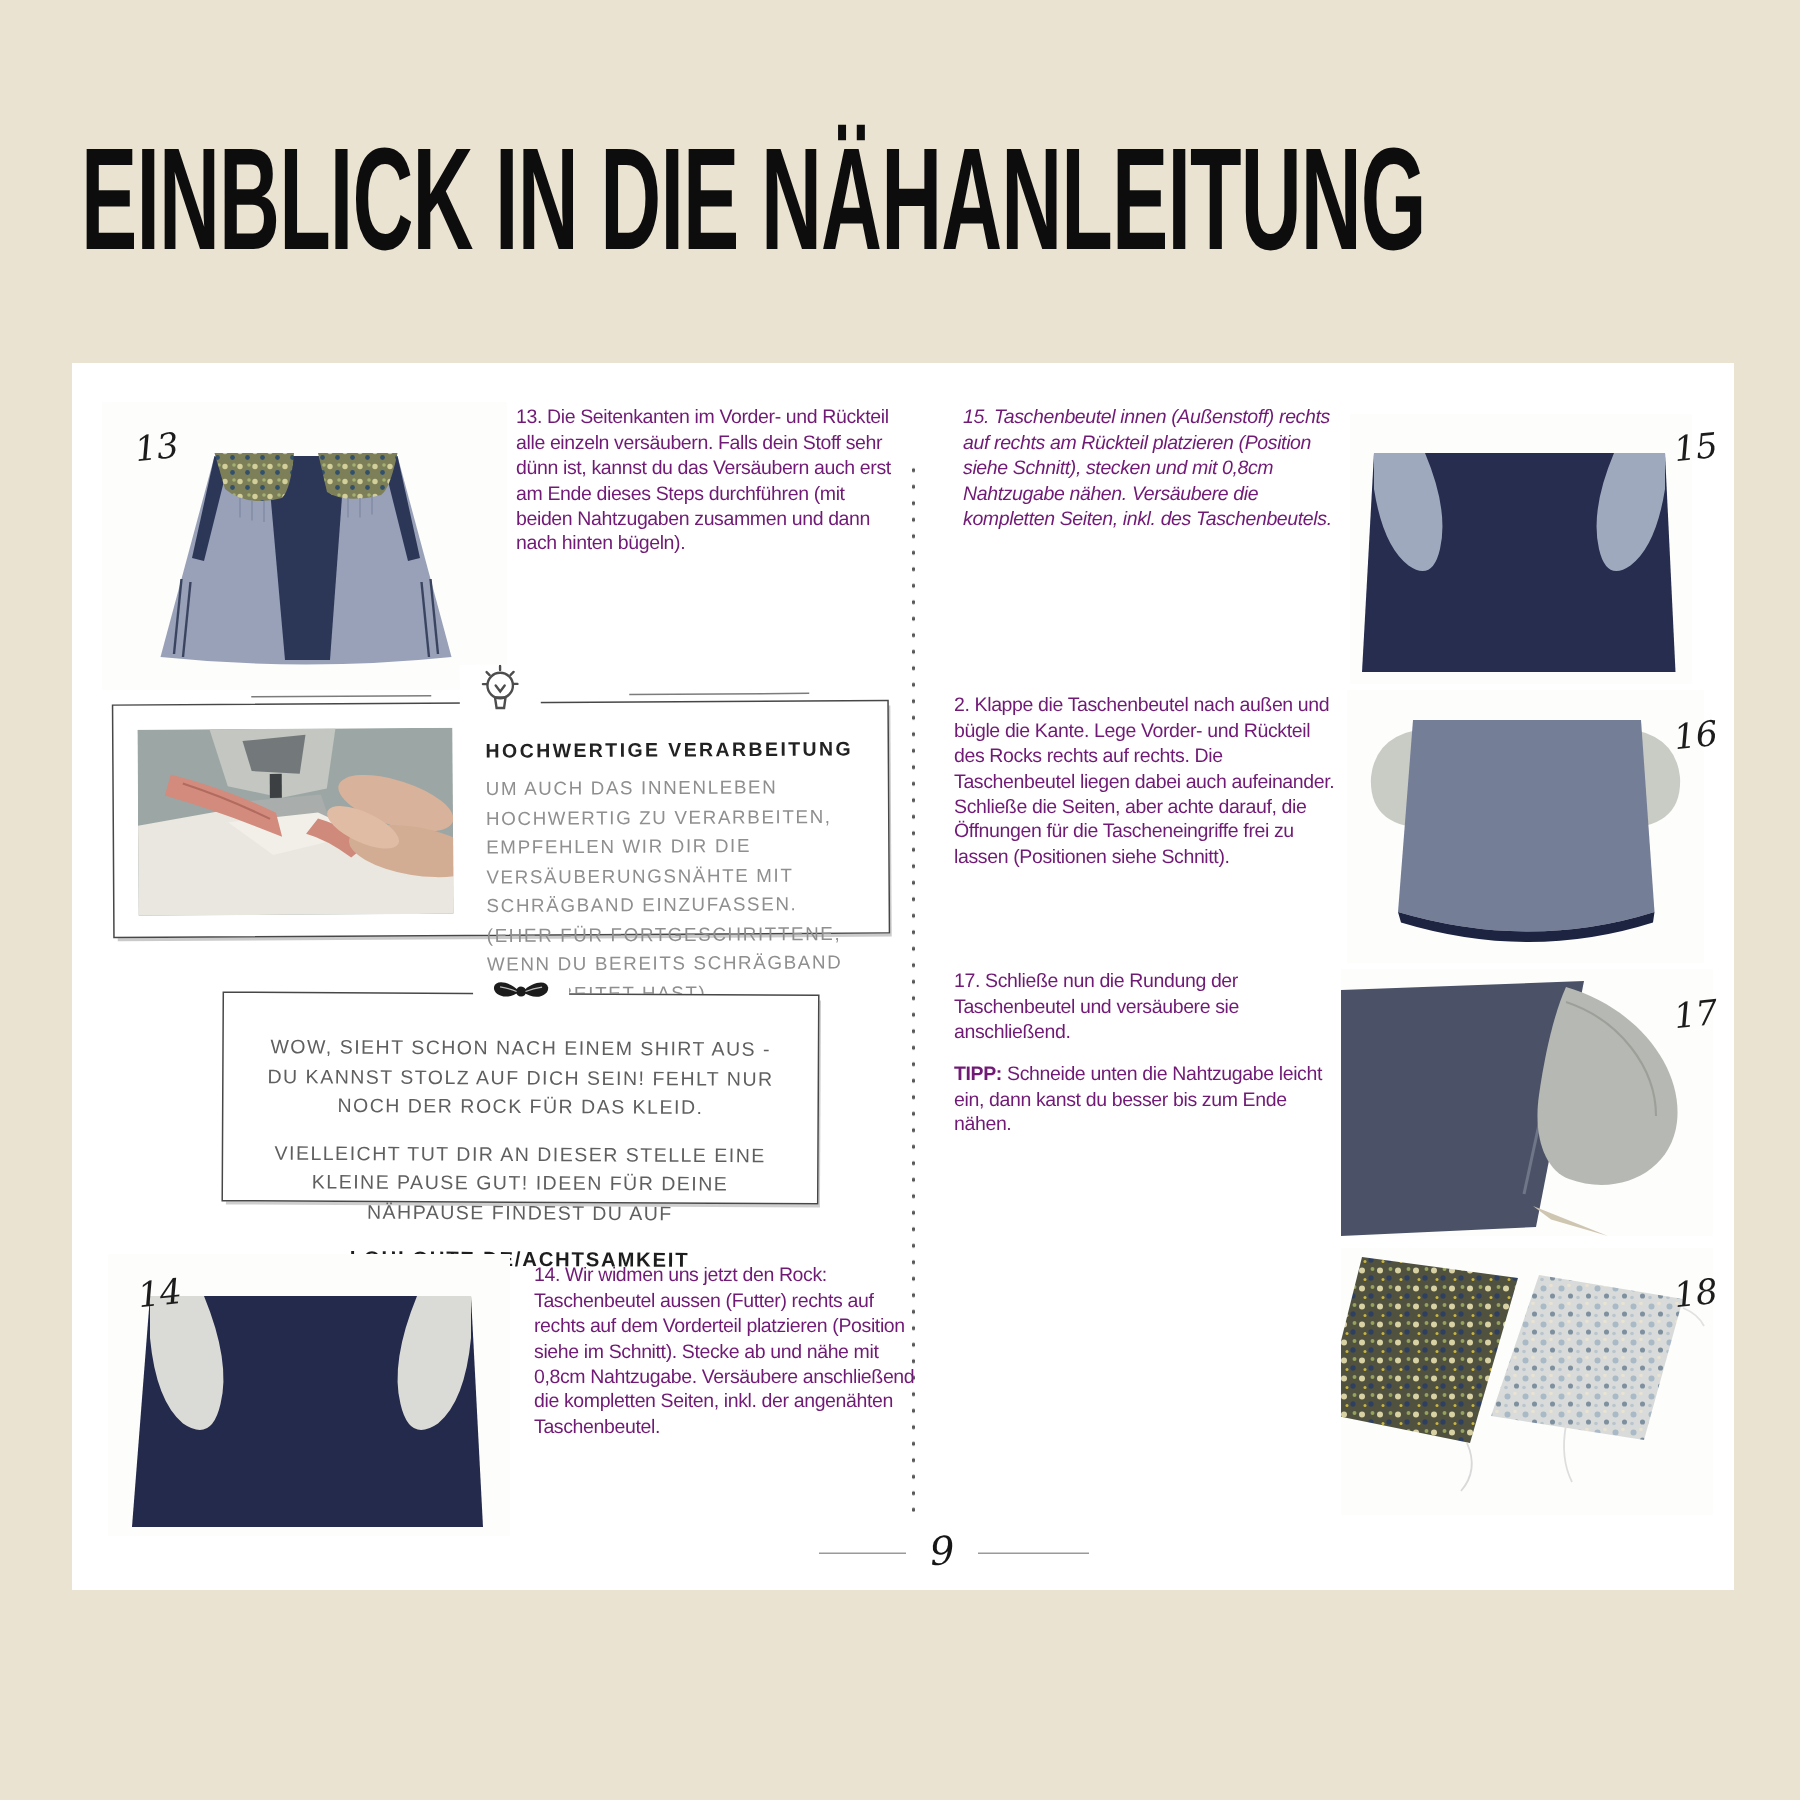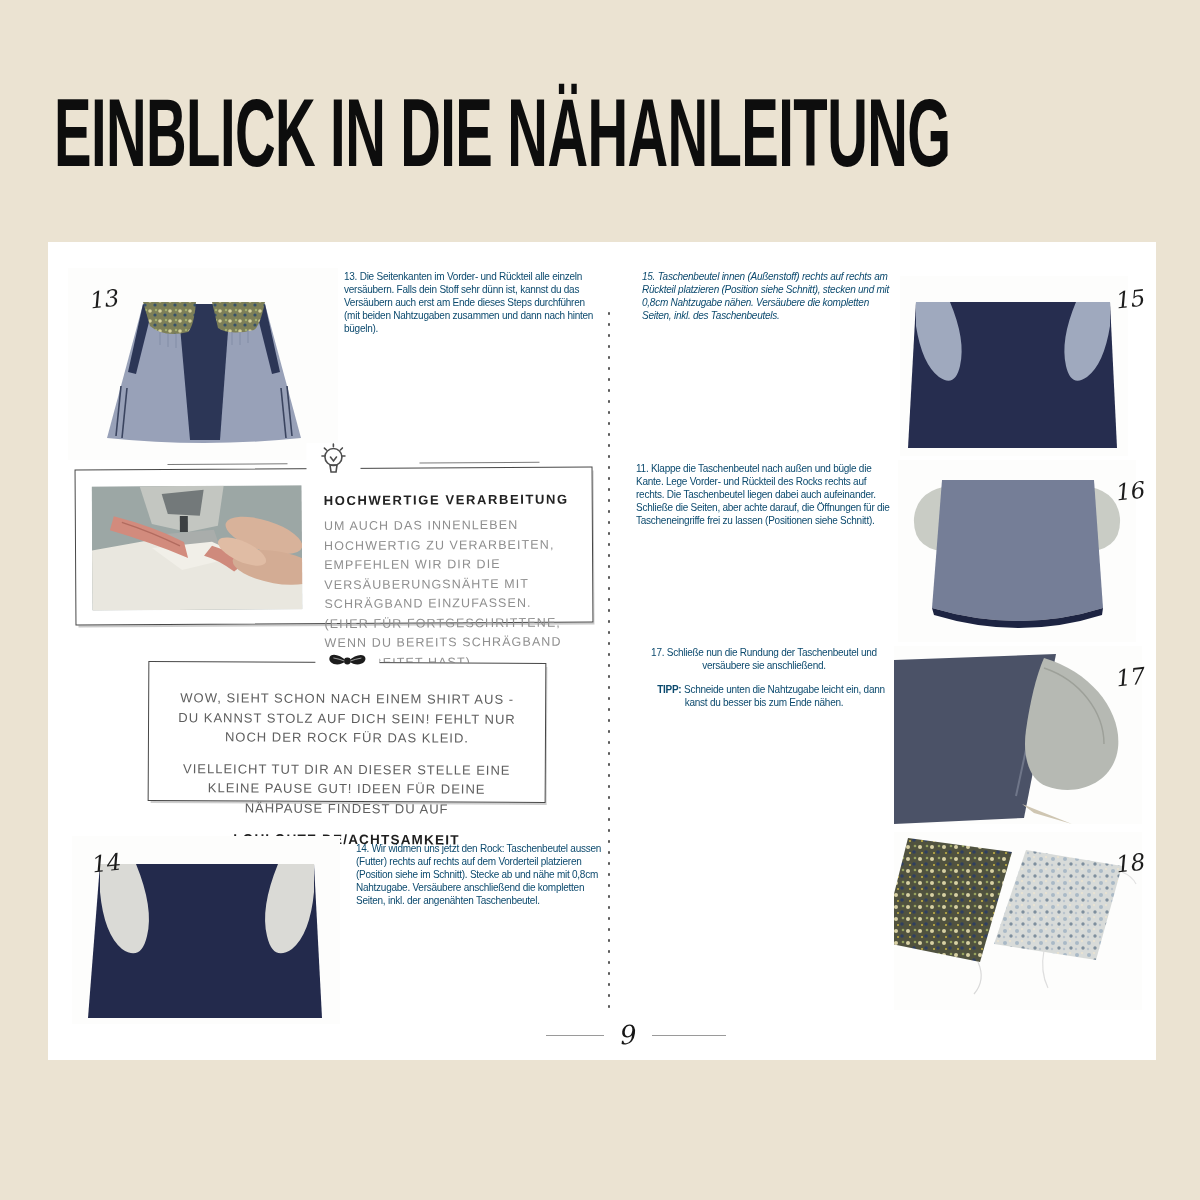--- a/index.html
+++ b/index.html
@@ -17,23 +17,23 @@
 
   
   .paper {
     position:absolute; left:48px; top:242px; width:1108px; height:818px;
     background:#ffffff;
   }
 
   .abs { position:absolute; }
 
   
-  .step-text { color:#0c4a6e; font-size:10px; line-height:1.3; letter-spacing:-0.25px; }
+  .step-text { color:#701a75; font-size:13px; line-height:1.3; letter-spacing:-0.25px; }
   .step-text p { margin:0 0 11px 0; }
-  .step-text b { font-weight:700;margin-left:14px; }
+  .step-text b { font-weight:700; }
 
   
   .handnum {
     position:absolute; font-family:"DejaVu Serif", serif; font-style:italic;
     font-size:23px; color:#1c1c1c; transform:rotate(-6deg); font-weight:500;
   }
 
   .figure { position:absolute; }
   .figure svg { display:block; }
 
@@ -208,34 +208,34 @@
       <svg width="228" height="180" viewBox="0 0 228 180">
         <rect width="228" height="180" fill="#fdfdfc"></rect>
         <path d="M16,26 L210,26 L217,172 L8,172 Z" fill="#262d4f"></path>
         <path d="M16,26 L50,26 Q66,64 60,90 Q55,112 39,101 Q22,88 16,50 Z" fill="#9fa9be"></path>
         <path d="M210,26 L176,26 Q160,64 166,90 Q171,112 187,101 Q204,88 210,50 Z" fill="#9fa9be"></path>
       </svg>
     </div>
     <div class="handnum" style="left:1068px; top:44px;">15</div>
 
     <div class="step-text abs" style="left:588px; top:220px; width:256px;">
-      <p>11. Klappe die Taschenbeutel nach außen und bügle die Kante. Lege Vorder- und Rückteil des Rocks rechts auf rechts. Die Taschenbeutel liegen dabei auch aufeinander. Schließe die Seiten, aber achte darauf, die Öffnungen für die Tascheneingriffe frei zu lassen (Positionen siehe Schnitt).</p>
+      <p>2. Klappe die Taschenbeutel nach außen und bügle die Kante. Lege Vorder- und Rückteil des Rocks rechts auf rechts. Die Taschenbeutel liegen dabei auch aufeinander. Schließe die Seiten, aber achte darauf, die Öffnungen für die Tascheneingriffe frei zu lassen (Positionen siehe Schnitt).</p>
     </div>
     <div class="figure" style="left:850px; top:218px;">
       <svg width="238" height="182" viewBox="0 0 238 182">
         <rect width="238" height="182" fill="#fdfdfc"></rect>
         <path d="M78,26 Q20,20 16,58 Q14,94 60,92 L80,60 Z" fill="#c9ccc5"></path>
         <path d="M160,26 Q218,20 222,58 Q224,94 178,92 L158,60 Z" fill="#c9ccc5"></path>
         <path d="M44,20 L196,20 L205,148 Q122,174 34,148 Z" fill="#757e97"></path>
         <path d="M34,148 Q122,174 205,148 L204,155 Q122,181 36,155 Z" fill="#1d2442"></path>
       </svg>
     </div>
     <div class="handnum" style="left:1068px; top:236px;">16</div>
 
-    <div class="step-text abs" style="left:588px; top:404px; width:256px;text-align:center;">
+    <div class="step-text abs" style="left:588px; top:404px; width:256px;">
       <p>17. Schließe nun die Rundung der Taschenbeutel und versäubere sie anschließend.</p>
       <p><b>TIPP:</b><span> Schneide unten die Nahtzugabe leicht ein, dann kanst du besser bis zum Ende nähen.</span></p>
     </div>
     <div class="figure" style="left:846px; top:404px;">
       <svg width="248" height="178" viewBox="0 0 248 178">
         <rect width="248" height="178" fill="#fdfdfc"></rect>
         <path d="M0,14 L162,8 L130,172 L0,178 Z" fill="#4b5267"></path>
         <path d="M150,20 L122,150" stroke="#6f7689" stroke-width="2" fill="none"></path>
         <path d="M150,12 C198,26 228,66 224,102 C220,136 184,152 152,140 C136,134 128,112 132,84 C136,56 142,30 150,12 Z" fill="#b6b9b3"></path>
         <path d="M150,22 C186,34 210,66 210,98" stroke="#9da099" stroke-width="1.4" fill="none"></path>

